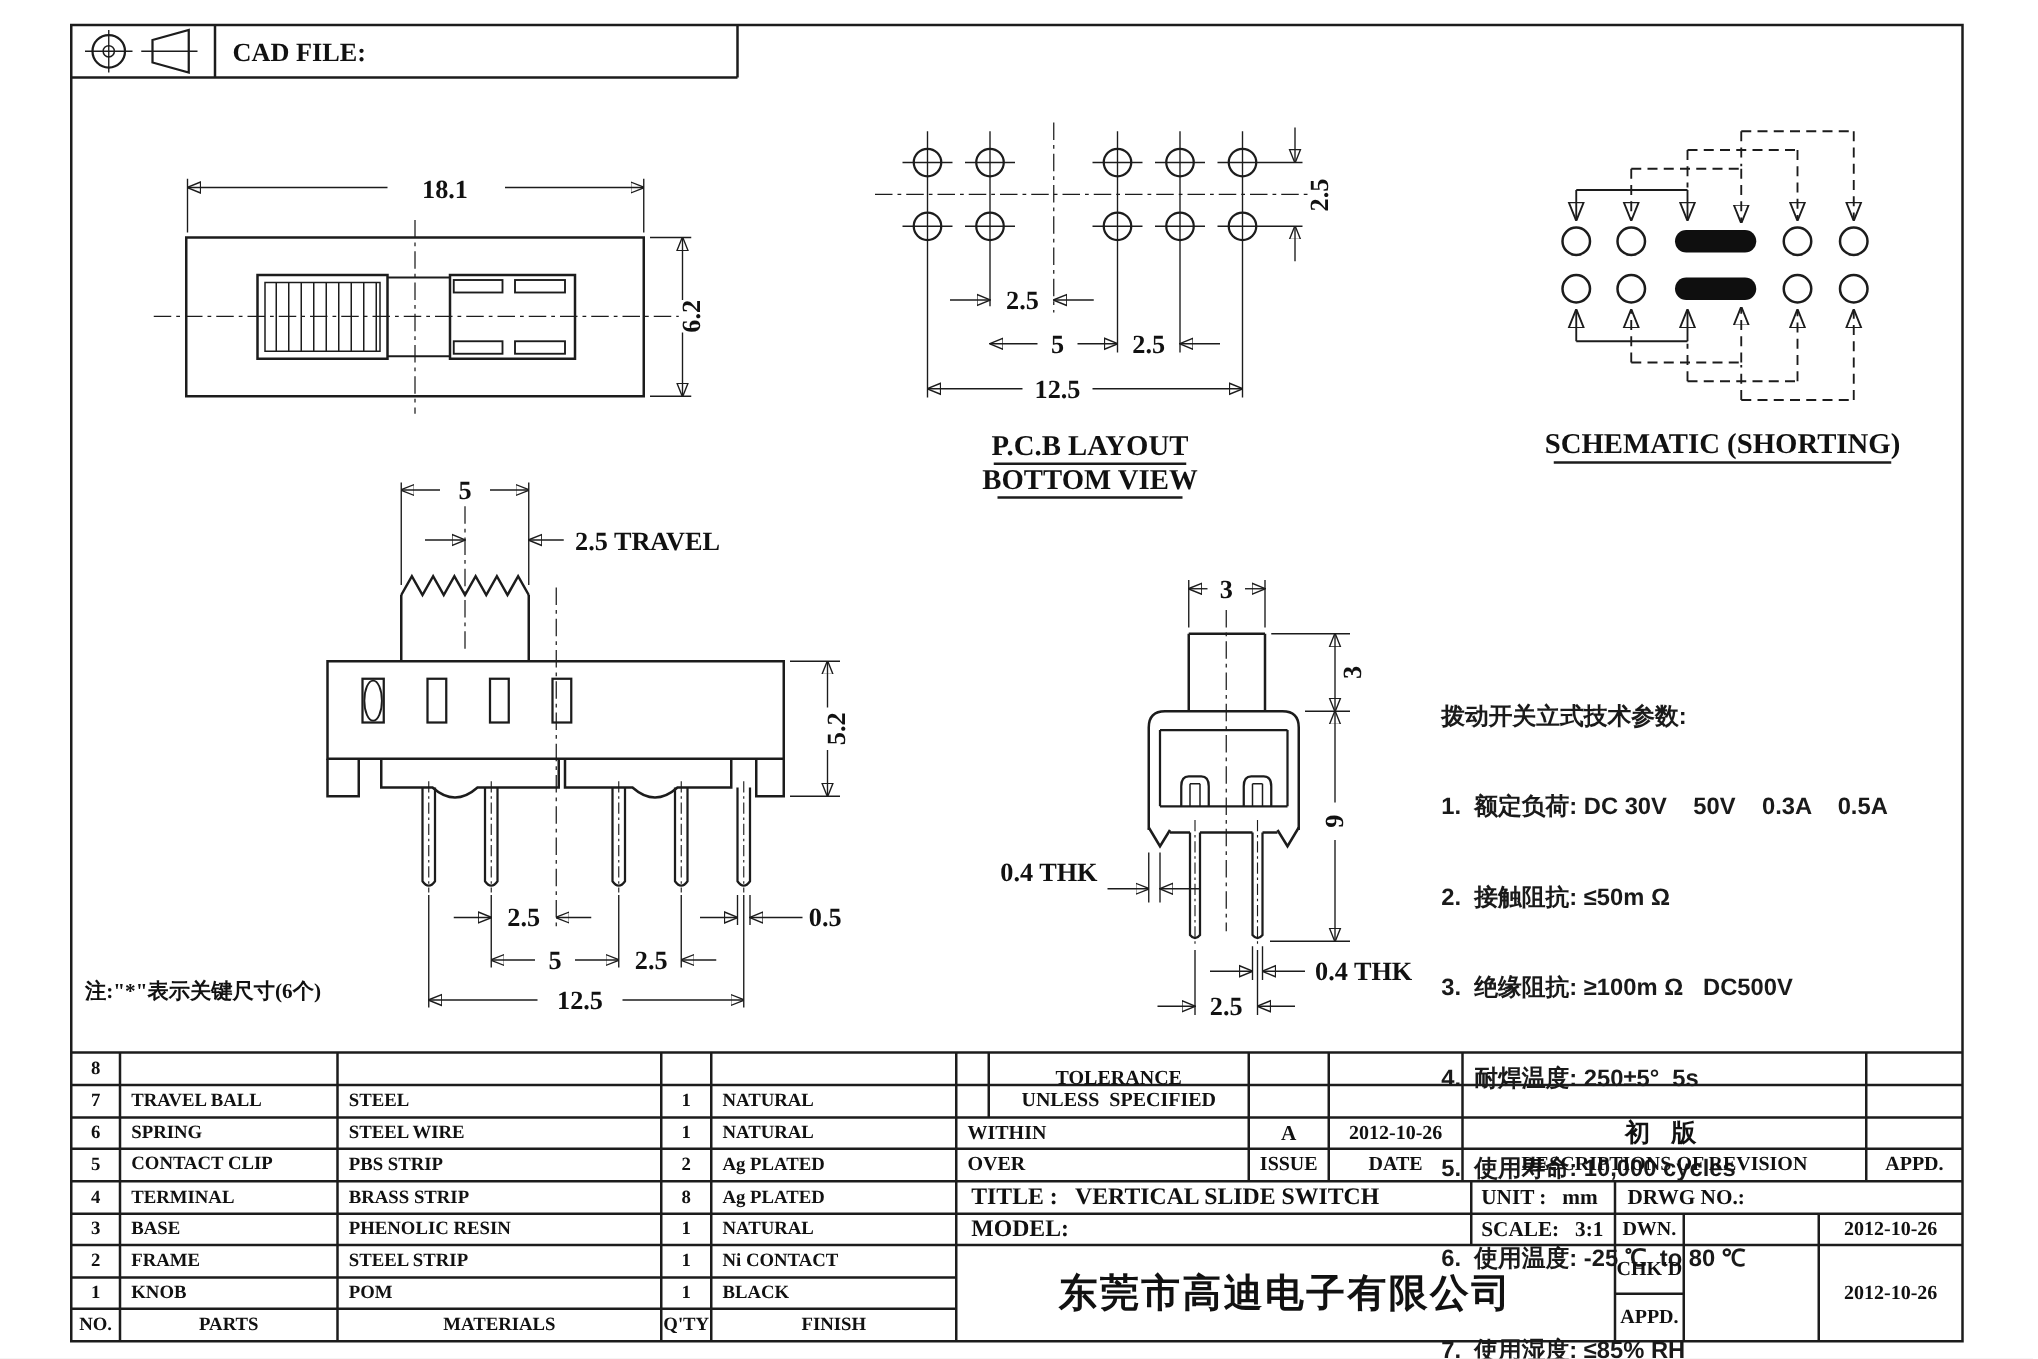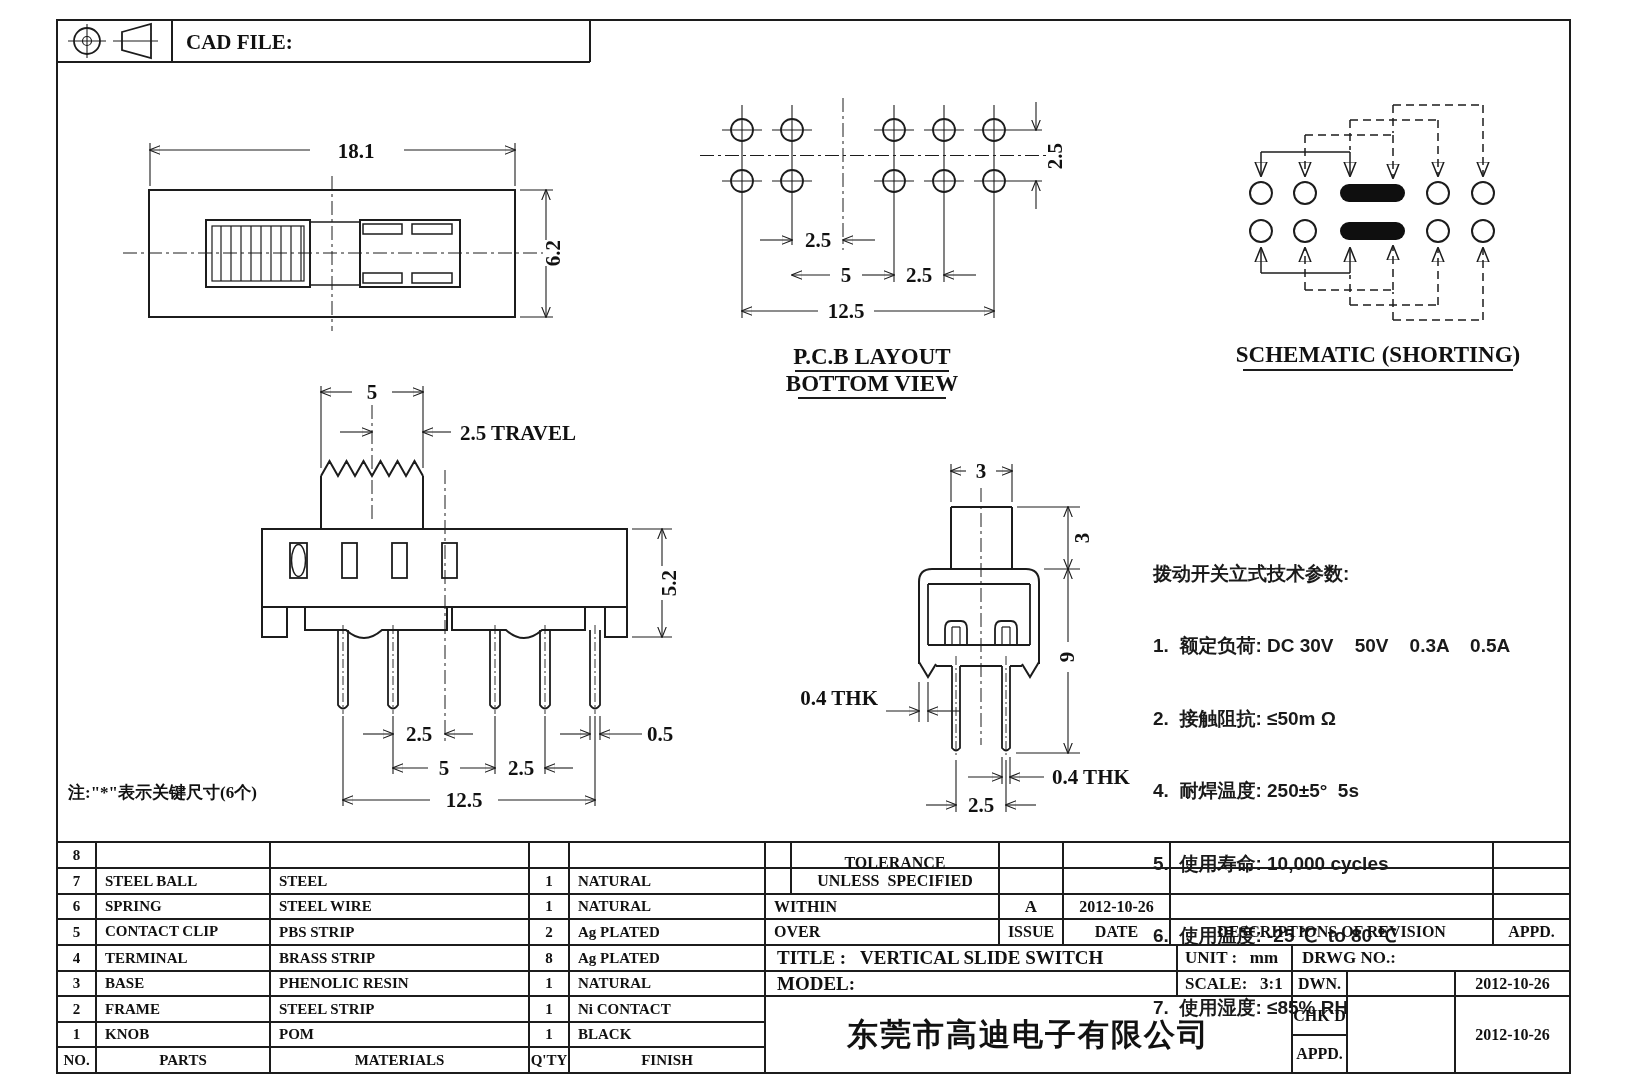--- a/index.html
+++ b/index.html
@@ -349,34 +349,35 @@
     <line x1="1455" y1="971" x2="1455" y2="1073"></line>
   </g>
 
   <text class="hdrtxt" x="186" y="49">CAD FILE:</text>
 </svg>
 
 <div class="params">
   <div>拨动开关立式技术参数:</div>
   <div>1.  额定负荷: DC 30V    50V    0.3A    0.5A</div>
   <div>2.  接触阻抗: ≤50m Ω</div>
+  <div>3.  绝缘阻抗: ≥100m Ω   DC500V</div>
   <div>4.  耐焊温度: 250±5°  5s</div>
   <div>5.  使用寿命: 10,000 cycles</div>
   <div>6.  使用温度: -25 ℃  to 80 ℃</div>
   <div>7.  使用湿度: ≤85% RH</div>
   
   
 </div>
 
 <div class="note">注:"*"表示关键尺寸(6个)</div>
 
 <div class="cell cc" style="left:57px;top:842px;width:39px;height:26px">8</div>
 
 <div class="cell cc" style="left:57px;top:868px;width:39px;height:26px">7</div>
-<div class="cell lp" style="left:96px;top:868px;width:174px;height:26px">STEEL BALL</div>
+<div class="cell lp" style="left:96px;top:868px;width:174px;height:26px">TRAVEL BALL</div>
 <div class="cell lp" style="left:270px;top:868px;width:259px;height:26px">STEEL</div>
 <div class="cell cc" style="left:529px;top:868px;width:40px;height:26px">1</div>
 <div class="cell lp" style="left:569px;top:868px;width:196px;height:26px">NATURAL</div>
 
 <div class="cell cc" style="left:57px;top:894px;width:39px;height:25px">6</div>
 <div class="cell lp" style="left:96px;top:894px;width:174px;height:25px">SPRING</div>
 <div class="cell lp" style="left:270px;top:894px;width:259px;height:25px">STEEL WIRE</div>
 <div class="cell cc" style="left:529px;top:894px;width:40px;height:25px">1</div>
 <div class="cell lp" style="left:569px;top:894px;width:196px;height:25px">NATURAL</div>
 
@@ -415,20 +416,21 @@
 <div class="cell cc" style="left:270px;top:1047px;width:259px;height:26px">MATERIALS</div>
 <div class="cell cc" style="left:529px;top:1047px;width:40px;height:26px">Q'TY</div>
 <div class="cell cc" style="left:569px;top:1047px;width:196px;height:26px">FINISH</div>
 
 <div class="cell cc f16" style="left:791px;top:842px;width:208px;height:42px">TOLERANCE</div>
 <div class="cell cc f16" style="left:791px;top:868px;width:208px;height:26px">UNLESS  SPECIFIED</div>
 <div class="cell lp f16" style="left:765px;top:894px;width:234px;height:25px">WITHIN</div>
 <div class="cell lp f16" style="left:765px;top:919px;width:234px;height:26px">OVER</div>
 <div class="cell cc f17" style="left:999px;top:894px;width:64px;height:25px">A</div>
 <div class="cell cc f16" style="left:1063px;top:894px;width:107px;height:25px">2012-10-26</div>
+<div class="cell cc cjk" style="left:1170px;top:894px;width:323px;height:25px">初 版</div>
 <div class="cell cc f16" style="left:999px;top:919px;width:64px;height:26px">ISSUE</div>
 <div class="cell cc f16" style="left:1063px;top:919px;width:107px;height:26px">DATE</div>
 <div class="cell cc f16" style="left:1170px;top:919px;width:323px;height:26px">DESCRIPTIONS OF REVISION</div>
 <div class="cell cc f16" style="left:1493px;top:919px;width:77px;height:26px">APPD.</div>
 <div class="cell f19" style="left:765px;top:945px;width:412px;height:26px;padding-left:12px">TITLE :   VERTICAL SLIDE SWITCH</div>
 <div class="cell f17" style="left:1177px;top:945px;width:115px;height:26px;padding-left:8px">UNIT :   mm</div>
 <div class="cell f17" style="left:1292px;top:945px;width:326px;height:26px;padding-left:10px">DRWG NO.:</div>
 <div class="cell f19" style="left:765px;top:971px;width:383px;height:25px;padding-left:12px">MODEL:</div>
 <div class="cell f17" style="left:1177px;top:971px;width:102px;height:25px;padding-left:8px">SCALE:   3:1</div>
 <div class="cell cc f16" style="left:1292px;top:971px;width:55px;height:25px">DWN.</div>

